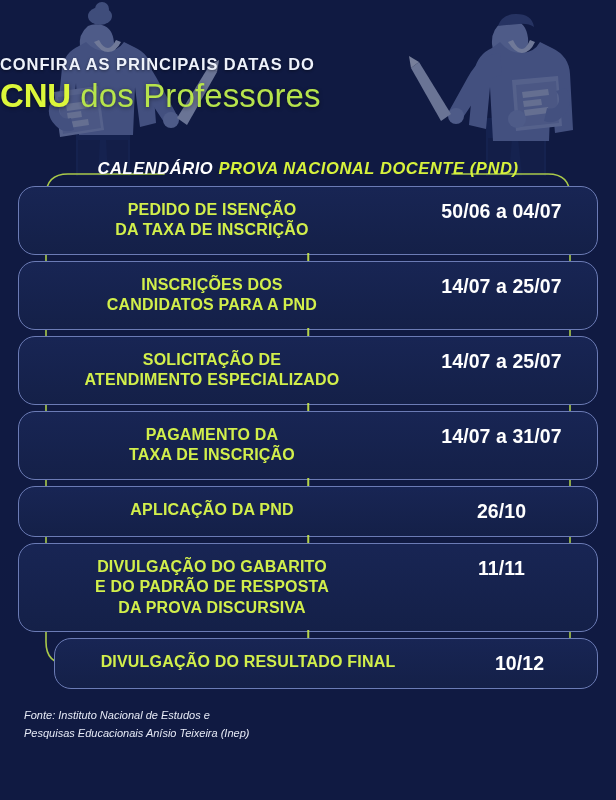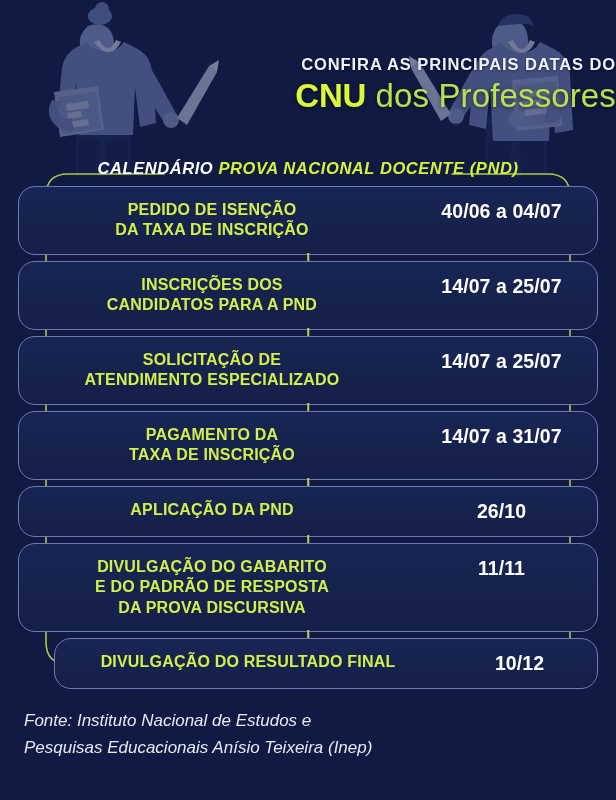--- a/index.html
+++ b/index.html
@@ -31,21 +31,21 @@
   }
   .teacher-left  { left: 38px;  width: 190px; height: 195px; }
   .teacher-right { right: 18px; width: 190px; height: 195px; }
 
   
   .header-block {
     position: absolute;
     left: 0;
     right: 0;
     top: 56px;
-    text-align: right;
+    text-align: left;
     z-index: 4;
   }
   .kicker {
     color: #eef2fb;
     font-size: 16.5px;
     font-weight: 700;
     letter-spacing: 0.055em;
     line-height: 1;
     margin: 0 0 6px 0;
     text-shadow: 0 1px 3px rgba(0,0,0,.45);
@@ -183,21 +183,21 @@
     right: 0;
     bottom: 45px;
     height: 48px;
     z-index: 4;
   }
   .source-text {
     position: absolute;
     left: 24px;
     top: 0;
     color: #e6eaf6;
-    font-size: 17px;
+    font-size: 11px;
     font-style: italic;
     font-weight: 400;
     line-height: 1.6;
     white-space: pre-line;
   }
   .brand {
     position: absolute;
     right: 22px;
     top: 4px;
     display: flex;
@@ -292,21 +292,21 @@
   </div>
 
   <div class="table-wrap" id="table-wrap">
       <div class="cal-row">
         <div class="cell-label">
           <span>PEDIDO DE ISENÇÃO
 DA TAXA DE INSCRIÇÃO</span>
         </div>
         <div class="cell-divider"></div>
         <div class="cell-date">
-          <span>40/06 a 04/07</span>
+          <span>50/06 a 04/07</span>
         </div>
       </div>
       <div class="cal-row">
         <div class="cell-label">
           <span>INSCRIÇÕES DOS
 CANDIDATOS PARA A PND</span>
         </div>
         <div class="cell-divider"></div>
         <div class="cell-date">
           <span>14/07 a 25/07</span>

